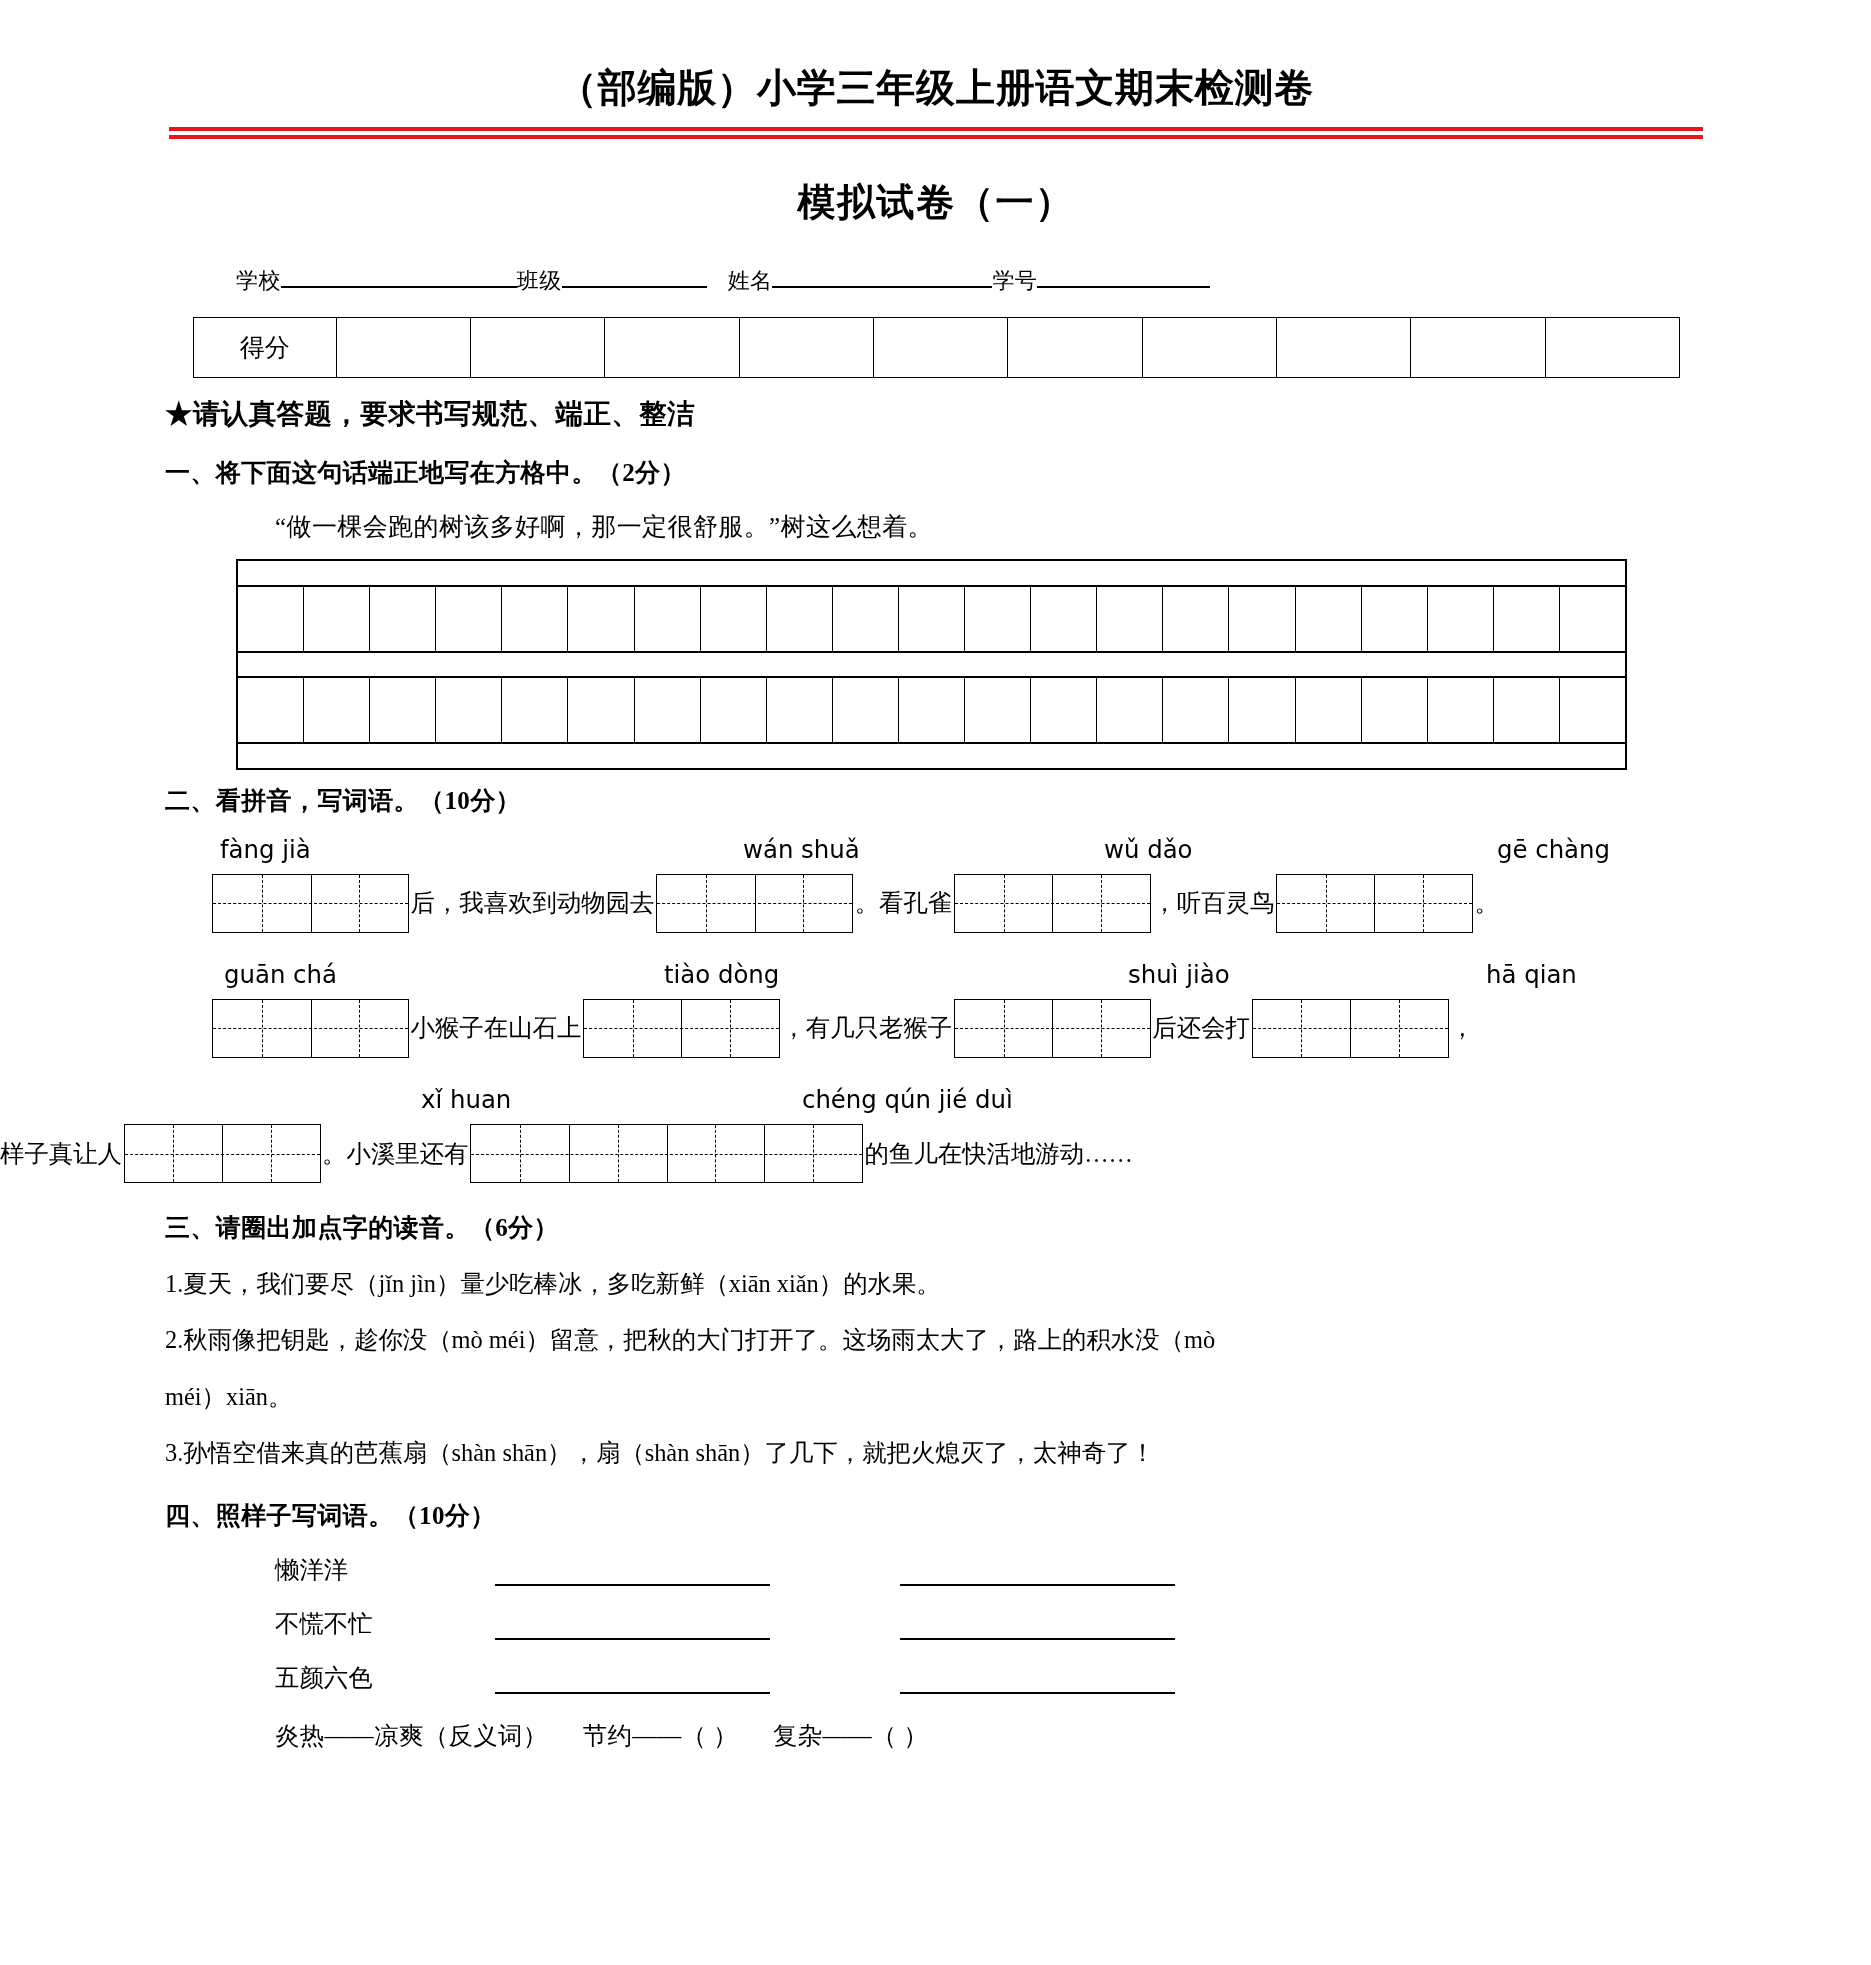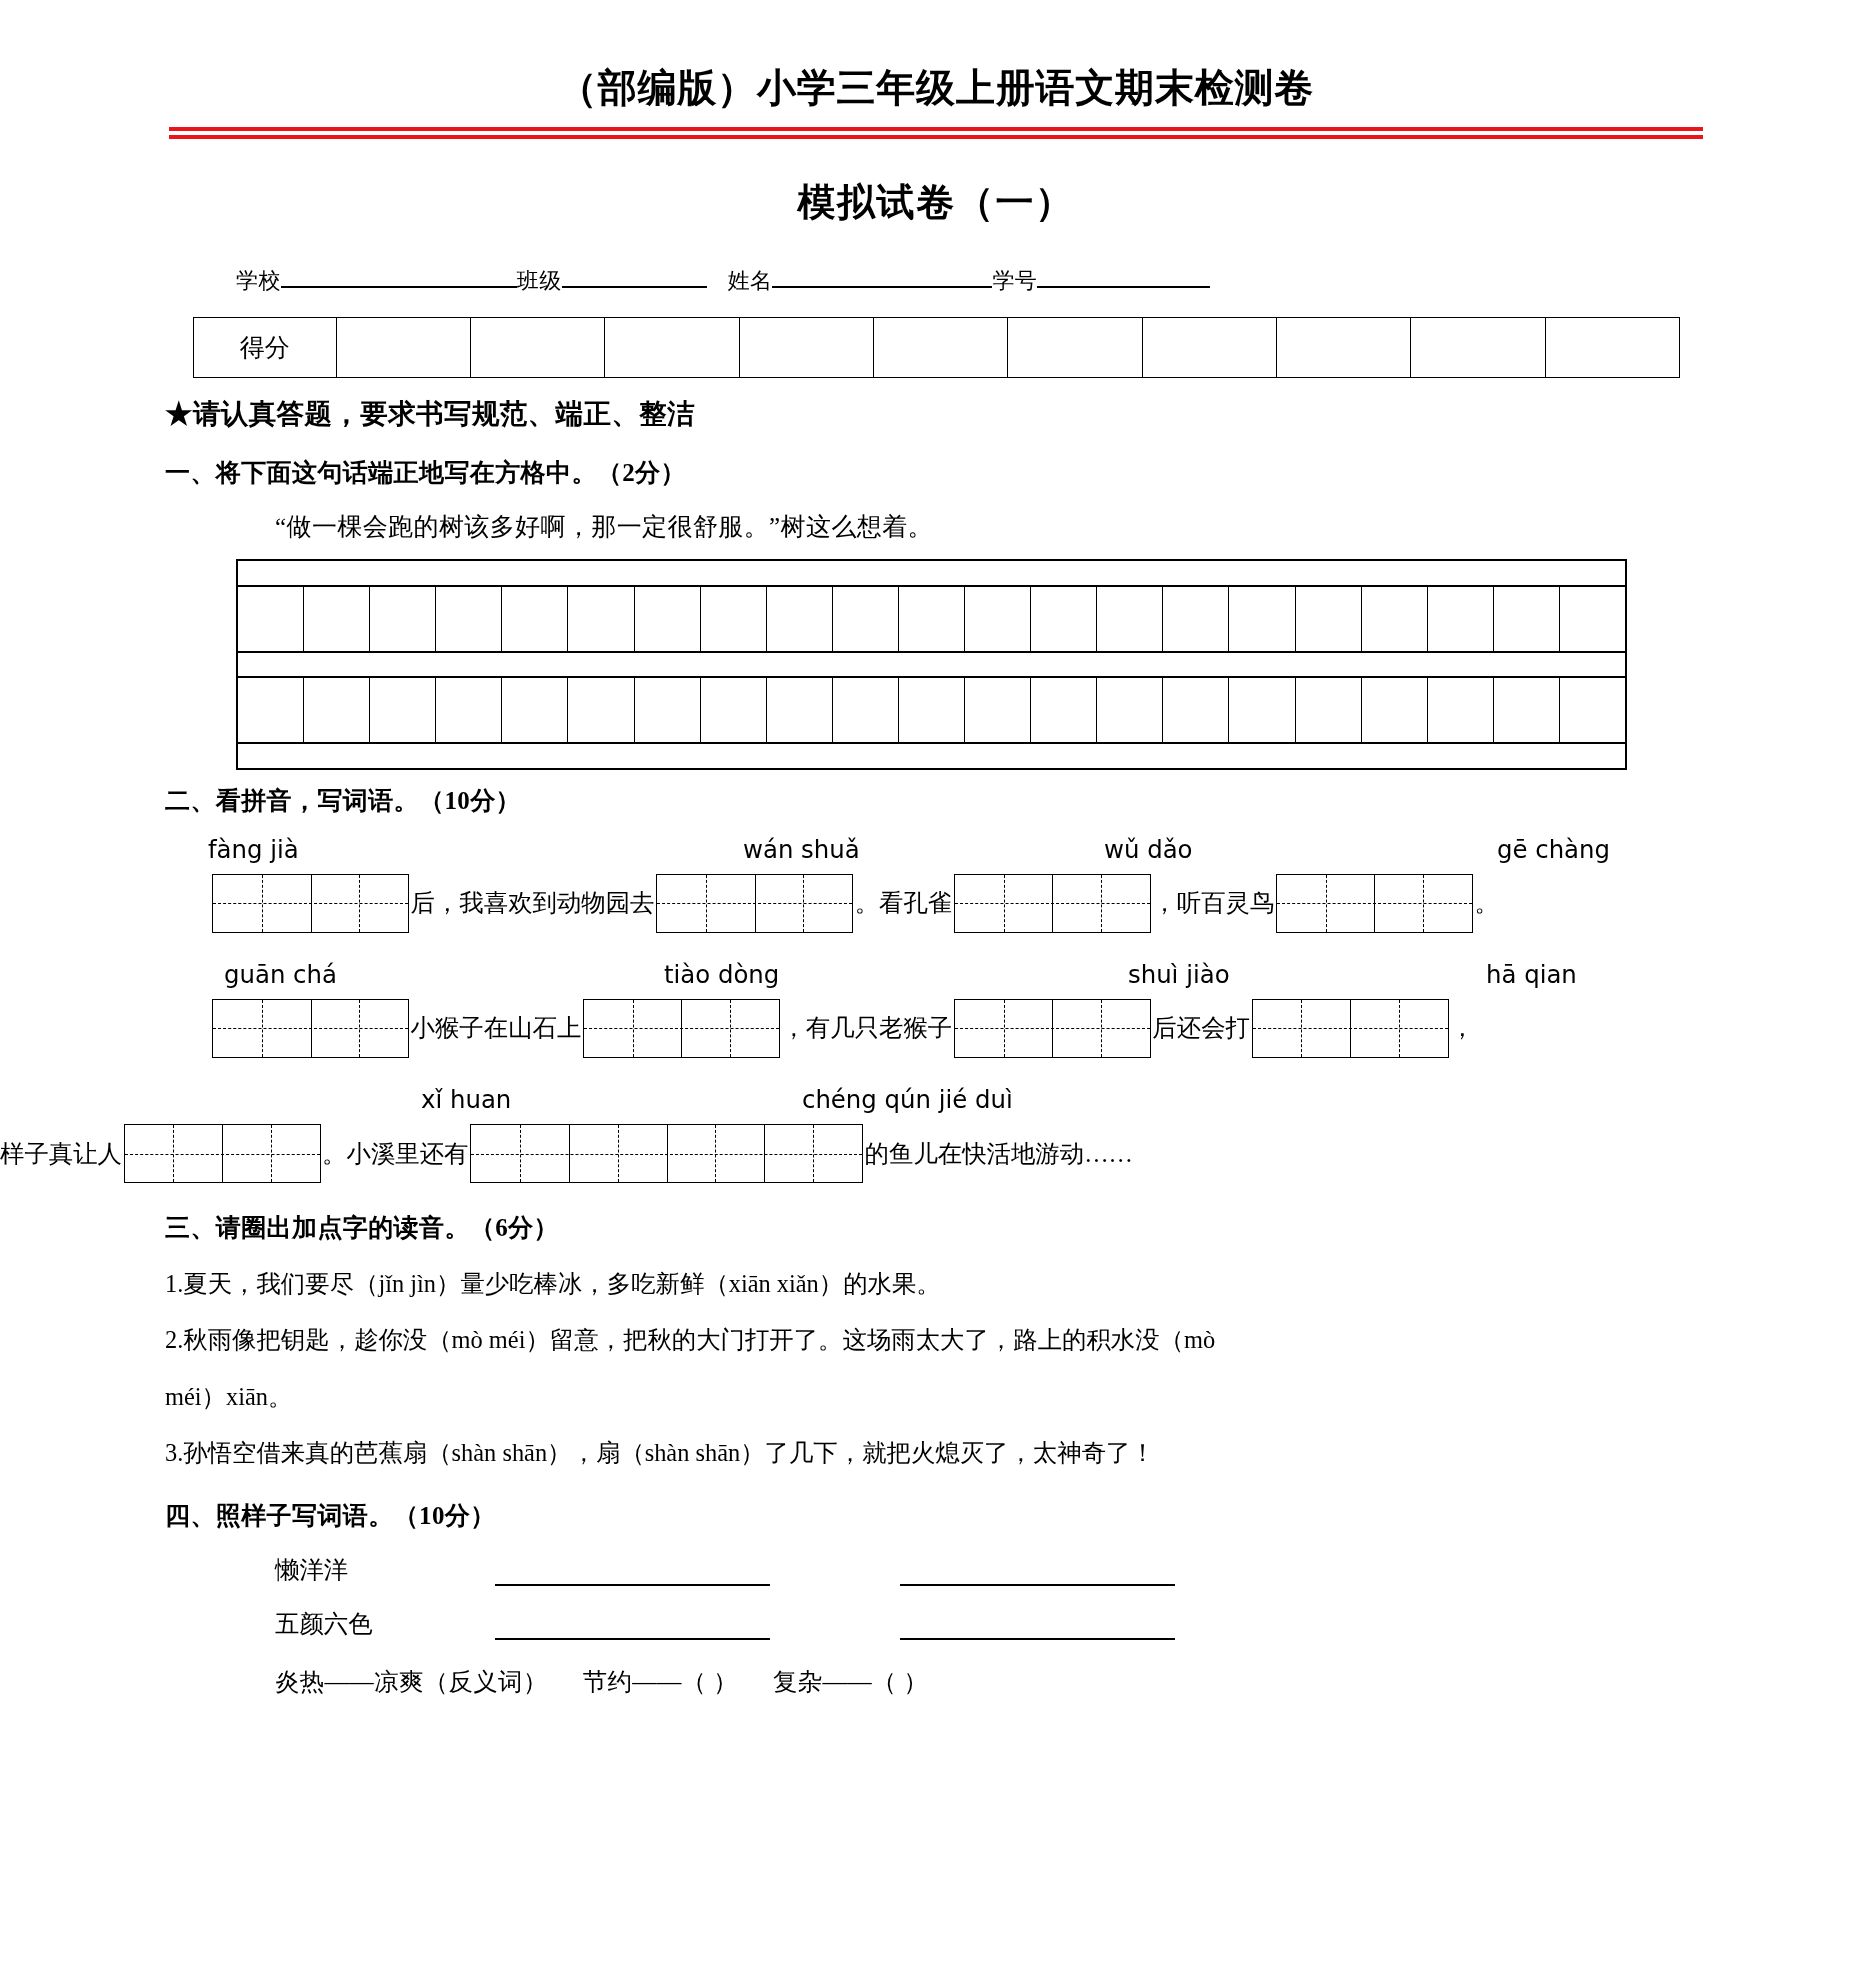--- a/index.html
+++ b/index.html
@@ -298,21 +298,21 @@
         <div class="wg-cell"></div>
       </div>
     <div class="wg-row spacer"></div>
   </div>
 
   <div class="sec-h" style="margin-top:14px">二、看拼音，写词语。（10分）</div>
 
   <div class="py-block">
 
     <div class="py-labels" style="margin-left:0;margin-top:10.2px">
-      <span class="py-label" style="left:208px">fàng  jià</span>
+      <span class="py-label" style="left:220px">fàng  jià</span>
       <span class="py-label" style="left:743px">wán  shuǎ</span>
       <span class="py-label" style="left:1104px">wǔ  dǎo</span>
       <span class="py-label" style="left:1497px">gē chàng</span>
     </div>
     <div style="padding-left:212px;white-space:nowrap;margin-top:4.7px">
       <span class="tzg" id="tz-1-1" style="width:197px"><div class="hline"></div><div class="sep" style="left: 50%;"></div><div class="vline" style="left: 25%;"></div><div class="vline" style="left: 75%;"></div></span>
       <span class="inl">后，我喜欢到动物园去</span>
       <span class="tzg" id="tz-1-2" style="width:197px"><div class="hline"></div><div class="sep" style="left: 50%;"></div><div class="vline" style="left: 25%;"></div><div class="vline" style="left: 75%;"></div></span>
       <span class="inl">。看孔雀</span>
       <span class="tzg" id="tz-1-3" style="width:197px"><div class="hline"></div><div class="sep" style="left: 50%;"></div><div class="vline" style="left: 25%;"></div><div class="vline" style="left: 75%;"></div></span>
@@ -356,20 +356,23 @@
   <div class="q3-item">2.秋雨像把钥匙，趁你没（mò    méi）留意，把秋的大门打开了。这场雨太大了，路上的积水没（mò</div>
   <div class="q3-item">méi）xiān。</div>
   <div class="q3-item">3.孙悟空借来真的芭蕉扇（shàn   shān），扇（shàn   shān）了几下，就把火熄灭了，太神奇了！</div>
 
   <div class="sec-h" style="margin-top:29px">四、照样子写词语。（10分）</div>
 
   <div class="q4-row">
     <span class="q4-sample">懒洋洋</span><span class="q4-blank"></span><span class="q4-gap"></span><span class="q4-blank"></span>
   </div>
   <div class="q4-row">
+    <span class="q4-sample">不慌不忙</span><span class="q4-blank"></span><span class="q4-gap"></span><span class="q4-blank"></span>
+  </div>
+  <div class="q4-row">
     <span class="q4-sample">五颜六色</span><span class="q4-blank"></span><span class="q4-gap"></span><span class="q4-blank"></span>
   </div>
 
   <div class="q4-last">
     <span>炎热——凉爽（反义词）</span><span class="sp"></span><span>节约——（        ）</span><span class="sp"></span><span>复杂——（        ）</span>
   </div>
 
 </div>
 
 

